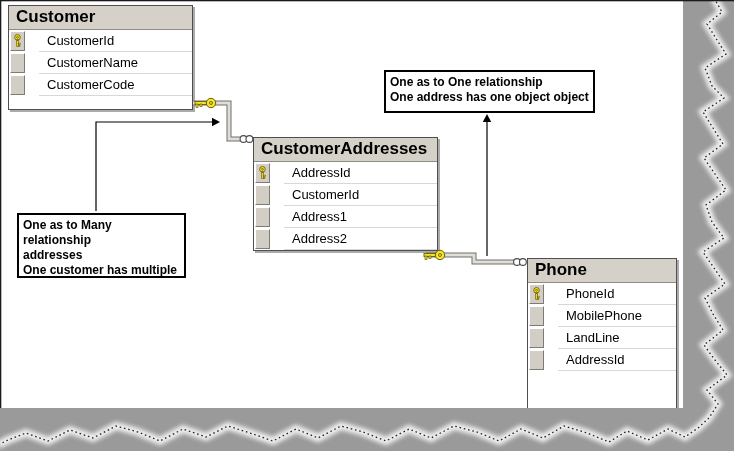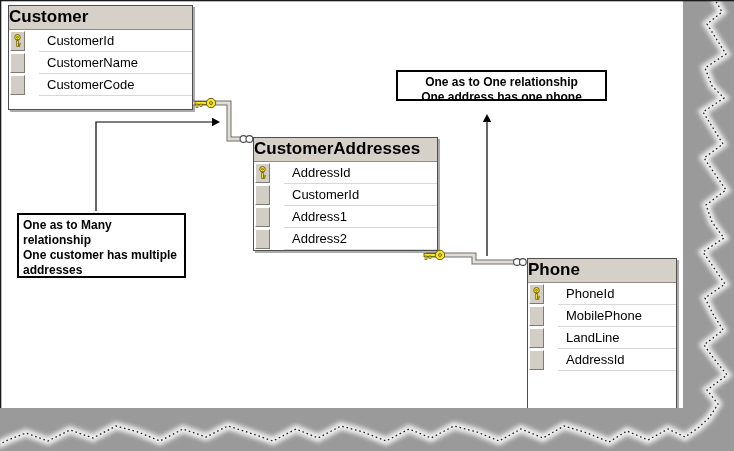--- a/index.html
+++ b/index.html
@@ -7,21 +7,21 @@
     position:relative;width:734px;height:451px;background:#ffffff;
     overflow:hidden;font-family:"Liberation Sans",sans-serif;
   }
   .tbl{
     position:absolute;box-sizing:border-box;background:#ffffff;
     border:1px solid #4e4e4e;box-shadow:2px 2px 0 #ababab;
     display:flex;flex-direction:column;overflow:hidden;
   }
   .tbl-header{
     flex:0 0 23px;height:23px;background:#d5d1c9;border-bottom:1px solid #8f8b85;
-    font-weight:bold;font-size:17px;line-height:22px;color:#000;
+    font-weight:bold;font-size:17px;line-height:22px;padding-left:7px;color:#000;
     white-space:nowrap;overflow:hidden;
   }
   .tbl-row{display:flex;flex:0 0 22px;height:22px;}
   .sel{
     box-sizing:border-box;width:15px;height:20px;margin:1px 0 0 1px;background:#d2cec6;
     border-top:1px solid #ffffff;border-left:1px solid #ffffff;
     border-right:1px solid #7e7a74;border-bottom:1px solid #7e7a74;
     display:flex;align-items:center;justify-content:center;
   }
   .lbl{
@@ -114,29 +114,29 @@
     <div class="tbl-row">
       <div class="sel"></div>
       <div class="lbl">LandLine</div>
     </div>
     <div class="tbl-row">
       <div class="sel"></div>
       <div class="lbl">AddressId</div>
     </div>
   </div>
 
-  <div class="ann" style="left:396px;top:70px;width:211px;height:31px;text-align:center;">
+  <div class="ann" style="left:384px;top:70px;width:211px;height:43px;">
     <div>One as to One relationship</div>
-    <div>One address has one phone address</div>
+    <div>One address has one object object</div>
   </div>
 
   <div class="ann" style="left:17px;top:213px;width:169px;height:65px;">
     <div>One as to Many relationship</div>
+    <div>addresses</div>
     <div>One customer has multiple</div>
-    <div>addresses</div>
   </div>
 
   <svg id="overlay" width="734" height="451" viewBox="0 0 734 451">
     <defs>
       <filter id="tornGlow" x="-20%" y="-20%" width="140%" height="140%">
         <feGaussianBlur stdDeviation="2.3"></feGaussianBlur>
       </filter>
     </defs>
 
     <g>

